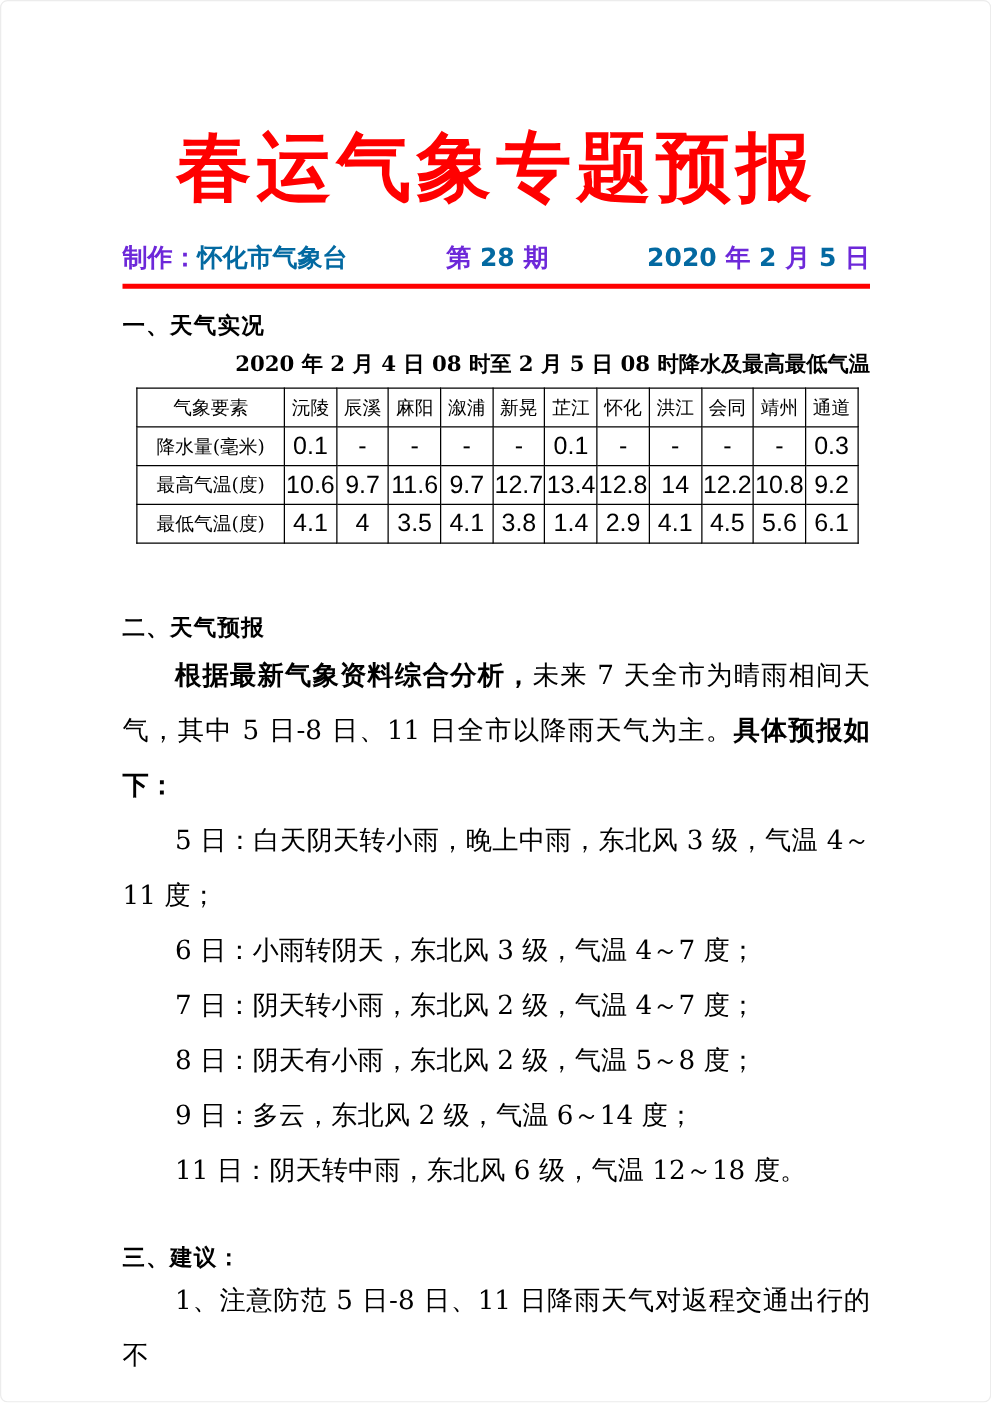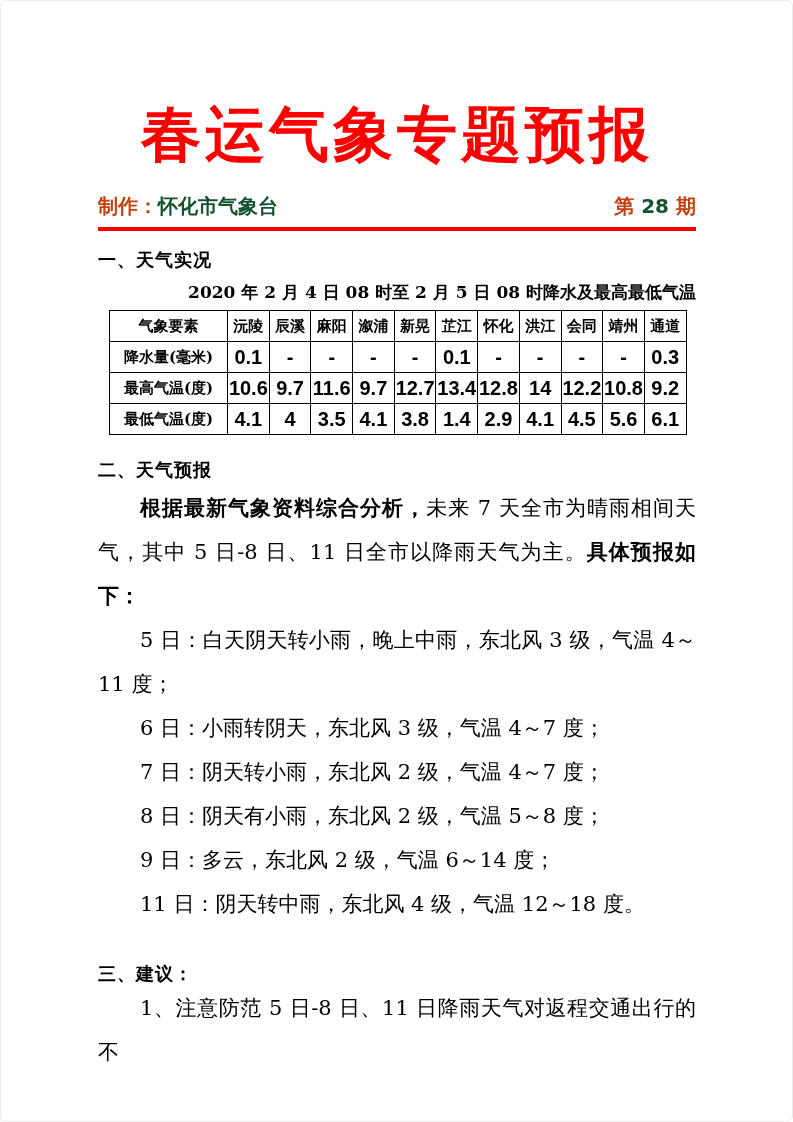--- a/index.html
+++ b/index.html
@@ -32,22 +32,22 @@
     margin-top: 12px;
     display: flex;
     justify-content: space-between;
     align-items: baseline;
     font-weight: bold;
     font-size: 20px;
     padding-bottom: 7px;
     border-bottom: 4px solid #FF0000;
     font-family: "DejaVu Sans", sans-serif;
   }
-  .red { color: #c2410c; }
-  .blk { color: #14532d; }
+  .red { color: #6d28d9; }
+  .blk { color: #0369a1; }
   .sec-heading {
     font-size: 18px;
     font-weight: bold;
     margin-top: 17px;
     font-family: "DejaVu Sans", sans-serif;
     letter-spacing: 1px;
   }
   .table-caption {
     text-align: right;
     font-weight: bold;
@@ -59,27 +59,27 @@
     border-collapse: collapse;
     table-layout: fixed;
     width: 577px;
     margin: 7px 0 0 11px;
   }
   table.wx th, table.wx td {
     border: 1px solid #000;
     height: 31px;
     text-align: center;
     vertical-align: middle;
-    font-weight: bold;
+    font-weight: normal;
     padding: 0;
     overflow: hidden;
   }
   table.wx .cjk { font-size: 15px; font-family: "DejaVu Serif", serif; }
   table.wx .num { font-size: 20px; font-family: "Liberation Sans", sans-serif; }
-  .sec2-heading { margin-top: 23px; font-family: Liberation Serif, serif; }
+  .sec2-heading { margin-top: 55px; font-family: Liberation Serif, serif; }
   .body-p {
     font-size: 21px;
     line-height: 44px;
     text-indent: 42px;
     text-align: justify;
     margin: 0;
   }
   .intro-p { margin-top: 4px; }
   .body-p .b { font-weight: bold; }
   .sec3-heading { margin-top: 36px; }
@@ -90,20 +90,23 @@
 <div class="page">
 
   <div class="doc-title">春运气象专题预报</div>
 
   <div class="masthead">
     <span>
       <span class="red">制作：</span><span class="blk">怀化市气象台</span>
     </span>
     <span>
       <span class="red">第</span><span class="blk"> 28 </span><span class="red">期</span>
+    </span>
+    <span>
+      <span class="blk">2020 </span><span class="red">年</span><span class="blk"> 2 </span><span class="red">月</span><span class="blk"> 5 </span><span class="red">日</span>
     </span>
   </div>
 
   <div class="sec-heading">一、天气实况</div>
 
   <div class="table-caption">2020 年 2 月 4 日 08 时至 2 月 5 日 08 时降水及最高最低气温</div>
 
   <table class="wx">
     <colgroup>
       <col style="width:118px">
@@ -171,19 +174,19 @@
 
   <div class="sec-heading sec2-heading">二、天气预报</div>
 
   <p class="body-p intro-p"><span class="b">根据最新气象资料综合分析，</span><span>未来 7 天全市为晴雨相间天气，其中 5 日-8 日、11 日全市以降雨天气为主。</span><span class="b">具体预报如下：</span></p>
 
   <p class="body-p">5 日：白天阴天转小雨，晚上中雨，东北风 3 级，气温 4～11 度；</p>
   <p class="body-p">6 日：小雨转阴天，东北风 3 级，气温 4～7 度；</p>
   <p class="body-p">7 日：阴天转小雨，东北风 2 级，气温 4～7 度；</p>
   <p class="body-p">8 日：阴天有小雨，东北风 2 级，气温 5～8 度；</p>
   <p class="body-p">9 日：多云，东北风 2 级，气温 6～14 度；</p>
-  <p class="body-p">11 日：阴天转中雨，东北风 4 级，气温 12～18 度。</p>
+  <p class="body-p">11 日：阴天转中雨，东北风 6 级，气温 12～18 度。</p>
 
   <div class="sec-heading sec3-heading">三、建议：</div>
 
   <p class="body-p">1、注意防范 5 日-8 日、11 日降雨天气对返程交通出行的不</p>
 
 </div>
 
 </body></html>

